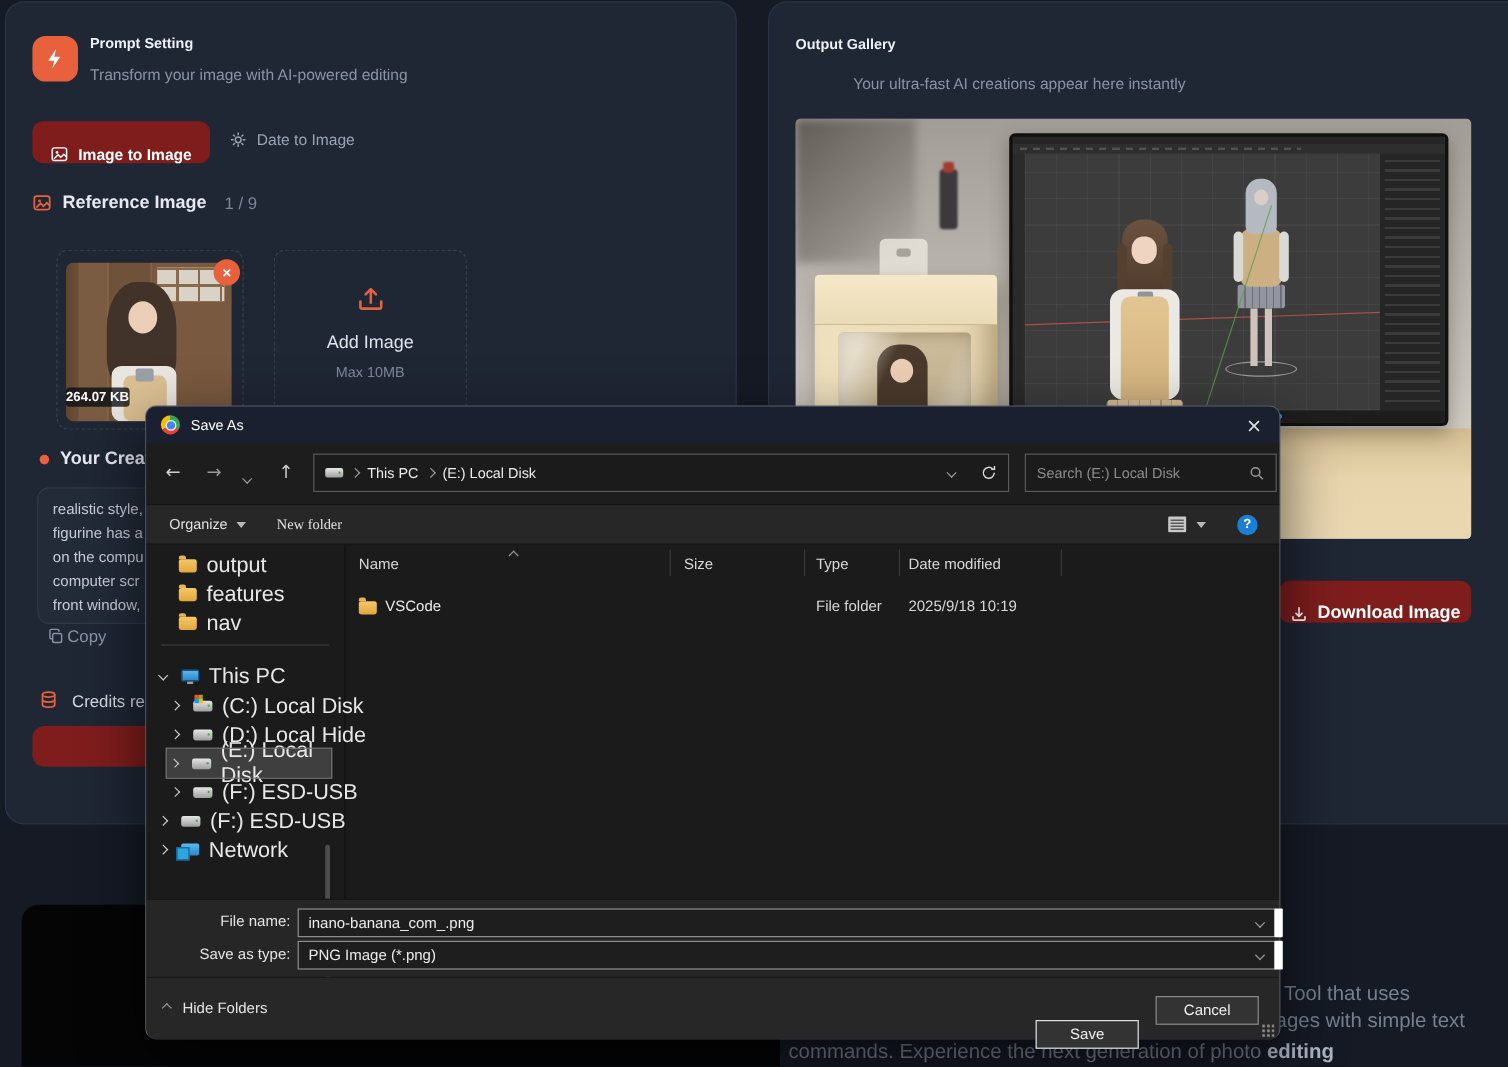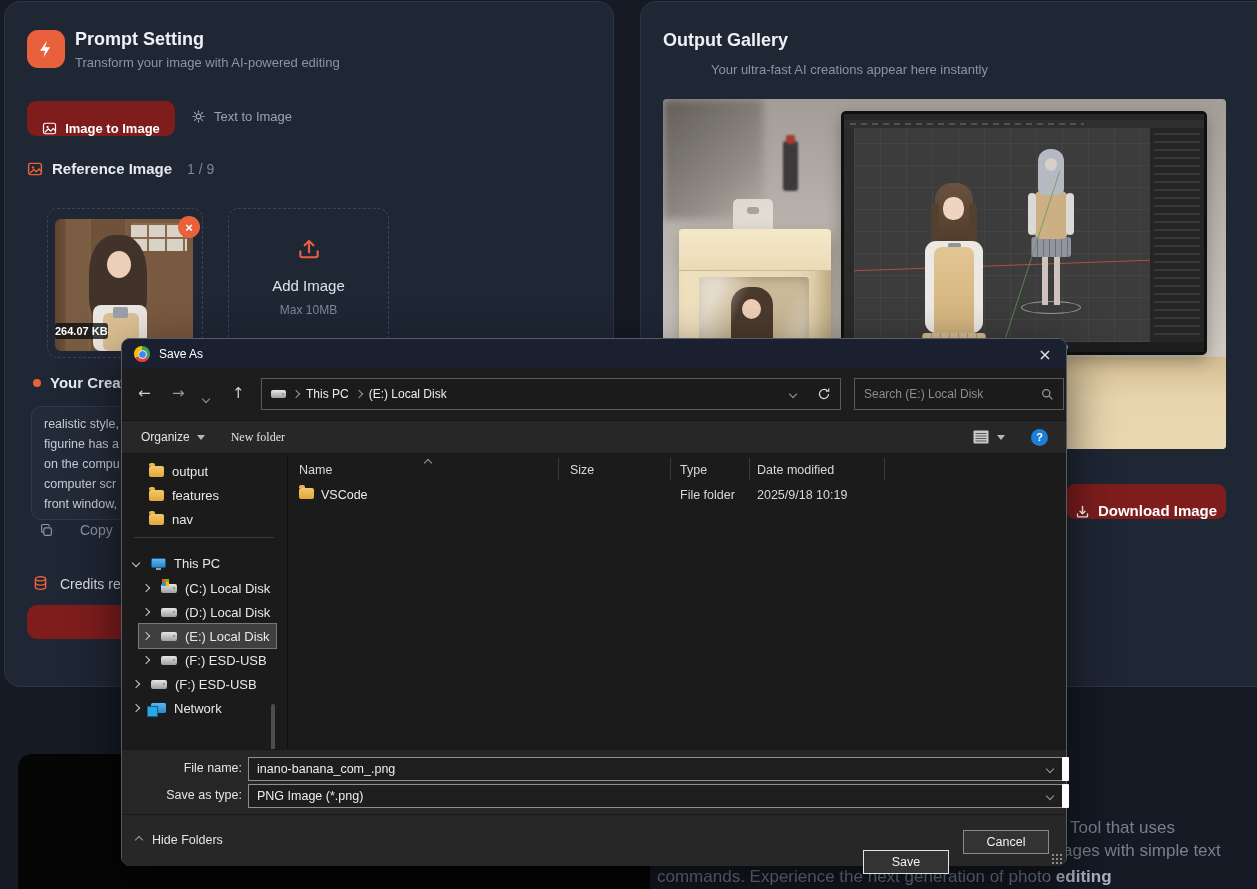--- a/index.html
+++ b/index.html
@@ -1,21 +1,21 @@
 <!DOCTYPE html>
 <html><head>
 <meta charset="utf-8">
 <style>
   html,body{margin:0;padding:0;background:#0d111a;}
   *{box-sizing:border-box;}
   .stage{position:relative;width:1257px;height:889px;overflow:hidden;background:#151a25;
          font-family:"Liberation Sans",sans-serif;-webkit-font-smoothing:antialiased;}
   .abs{position:absolute;}
   .card{position:absolute;background:#1f2634;border:1px solid #2c3547;border-radius:16px;}
-  .ttl{font-weight:bold;color:#eef1f6;font-size:18px;}
+  .ttl{font-weight:bold;color:#eef1f6;font-size:12px;}
   .sub{color:#8b94a5;font-size:13px;}
   .orange{background:#e8613c;}
   .obtn{background:#7f1d1d;border-radius:9px;display:flex;align-items:flex-end;justify-content:center;
         gap:8px;color:#fff;font-weight:bold;font-size:13px;cursor:pointer;}
   .dashed{border:1.5px dashed #3b4457;border-radius:10px;}
   .glyph{font-family:"DejaVu Sans",sans-serif;}
   
   .chev{display:inline-block;width:6px;height:6px;border-right:1.4px solid #c9c9c9;border-bottom:1.4px solid #c9c9c9;}
   .chev.r{transform:rotate(-45deg);}
   .chev.d{transform:rotate(45deg);}
@@ -33,21 +33,21 @@
   .chrome::after{content:"";position:absolute;inset:3.5px;background:#4285f4;border:1.6px solid #f2f2f2;border-radius:50%;}
   .navrow{position:absolute;left:0;top:30px;right:0;height:52px;background:#1d1d1d;border-bottom:1px solid #141414;}
   .navbtn{position:absolute;top:14px;color:#cfcfcf;font-size:15px;line-height:20px;cursor:pointer;}
   .barbox{position:absolute;top:9px;height:32px;border:1px solid #5a5a5a;background:#1b1b1b;
           display:flex;align-items:center;padding:0 9px;gap:7px;}
   .drive-ic{width:15px;height:8px;background:linear-gradient(#e8e8e8,#9d9d9d);border-radius:2px;position:relative;}
   .drive-ic::after{content:"";position:absolute;right:2px;top:2.5px;width:2px;height:2px;border-radius:50%;background:#49b04d;}
   .toolrow{position:absolute;left:0;top:82px;right:0;height:33px;background:#272727;border-bottom:1px solid #151515;
            display:flex;align-items:center;color:#e2e2e2;}
   .content{position:absolute;left:0;top:115px;right:0;height:295px;background:#1b1b1b;}
-  .treerow{position:absolute;height:24px;display:flex;align-items:center;gap:8px;color:#e8e8e8;font-size:13px;cursor:pointer;}
+  .treerow{position:absolute;height:24px;display:flex;align-items:center;gap:8px;color:#e8e8e8;font-size:18px;cursor:pointer;}
   .folder-ic{width:15px;height:11px;background:linear-gradient(#f4c766,#e2a83d);border-radius:2px;position:relative;flex:none;}
   .folder-ic::before{content:"";position:absolute;top:-3px;left:0;width:6px;height:3px;background:#e9b44c;border-radius:2px 2px 0 0;}
   .pc-ic{width:15px;height:10px;background:linear-gradient(#5ab8f2,#2e85c8);border:1px solid #1b5e95;border-radius:1.5px;position:relative;flex:none;}
   .pc-ic::after{content:"";position:absolute;left:4px;bottom:-3px;width:5px;height:2px;background:#9aa0a8;}
   .disk-ic{width:16px;height:9px;background:linear-gradient(#e6e6e6,#9f9f9f);border-radius:2px;position:relative;flex:none;}
   .disk-ic::after{content:"";position:absolute;right:2px;top:3px;width:2px;height:2px;border-radius:50%;background:#49b04d;}
   .disk-ic.os::before{content:"";position:absolute;left:1px;top:-5px;width:7px;height:7px;
       background:conic-gradient(#7fba00 0 25%,#ffb900 0 50%,#00a4ef 0 75%,#f25022 0);}
   .net-ic{width:15px;height:10px;background:linear-gradient(#5ab8f2,#2e85c8);border-radius:1.5px;position:relative;flex:none;}
   .net-ic::before{content:"";position:absolute;left:-4px;top:3px;width:9px;height:9px;background:#2aa7e0;border:1px solid #14628f;}
@@ -177,21 +177,21 @@
     </div>
     <div class="abs" style="left:186px;top:107px;display:flex;align-items:center;gap:8px;color:#9aa3b2;font-size:13px;cursor:pointer;">
       <span style="display:inline-flex;">
         <svg width="15" height="15" viewBox="0 0 20 20">
             <g stroke="#9aa3b2" fill="none" stroke-width="1.6">
               <circle cx="10" cy="10" r="3.2"></circle>
               <path d="M10 2v3M10 15v3M2 10h3M15 10h3M4.3 4.3l2.1 2.1M13.6 13.6l2.1 2.1M15.7 4.3l-2.1 2.1M6.4 13.6l-2.1 2.1"></path>
             </g>
           </svg>
       </span>
-      <span>Text to Image</span>
+      <span>Date to Image</span>
     </div>
 
     <div class="abs" style="left:22px;top:158px;display:flex;align-items:center;gap:9px;">
       <span style="display:inline-flex;">
         <svg width="16" height="16" viewBox="0 0 20 20">
             <rect x="2" y="3" width="16" height="14" rx="2.5" fill="none" stroke="#e8613c" stroke-width="1.8"></rect>
             <circle cx="7.4" cy="8" r="1.5" fill="#e8613c"></circle>
             <path d="M4 15l4.5-4.5 3 3L15 10l3 3" fill="none" stroke="#e8613c" stroke-width="1.8"></path>
           </svg>
       </span>
@@ -232,21 +232,21 @@
       <span style="width:8px;height:8px;border-radius:50%;background:#e8613c;display:inline-block;"></span>
       <span style="color:#e6e9ef;font-size:15px;font-weight:bold;white-space:nowrap;">Your Creati</span>
     </div>
     <div class="abs" style="left:26px;top:404px;width:560px;height:114px;background:#232a38;border:1px solid #303a4b;border-radius:10px;padding:7px 12px;color:#c7cdd8;font-size:12.5px;line-height:20px;overflow:hidden;">
       <div style="white-space:nowrap;">realistic style,</div>
       <div style="white-space:nowrap;">figurine has a</div>
       <div style="white-space:nowrap;">on the compu</div>
       <div style="white-space:nowrap;">computer scr</div>
       <div style="white-space:nowrap;">front window,</div>
     </div>
-    <div class="abs" style="left:34px;top:520px;display:flex;align-items:center;gap:26px;color:#8b94a5;font-size:14px;cursor:pointer;">
+    <div class="abs" style="left:34px;top:520px;display:flex;align-items:center;gap:2px;color:#8b94a5;font-size:14px;cursor:pointer;">
       <span style="display:inline-flex;">
         <svg width="15" height="15" viewBox="0 0 20 20">
             <g fill="none" stroke="#8b94a5" stroke-width="1.6">
               <rect x="6.5" y="6.5" width="10" height="10" rx="2"></rect>
               <path d="M13.5 4.5v-1a1.5 1.5 0 0 0-1.5-1.5H5A1.5 1.5 0 0 0 3.5 3.5V11A1.5 1.5 0 0 0 5 12.5h1"></path>
             </g>
           </svg>
       </span>
       <span>Copy</span>
     </div>
@@ -424,21 +424,21 @@
           <span>This PC</span>
         </div>
       <div class="treerow" style="left:21px;top:122px;">
           <span class="chev r"></span>
           <span class="disk-ic os" style="margin-left:4px;"></span>
           <span>(C:) Local Disk</span>
         </div>
       <div class="treerow" style="left:21px;top:146px;">
           <span class="chev r"></span>
           <span class="disk-ic" style="margin-left:4px;"></span>
-          <span>(D:) Local Disk</span>
+          <span>(D:) Local Hide</span>
         </div>
       <div class="treerow" style="left:21px;top:170px;width:137px;background:#3f3f3f;outline:1px solid #787878;padding-left:4px;margin-left:-4px;">
           <span class="chev r"></span>
           <span class="disk-ic" style="margin-left:4px;"></span>
           <span>(E:) Local Disk</span>
         </div>
       <div class="treerow" style="left:21px;top:194px;">
           <span class="chev r"></span>
           <span class="disk-ic" style="margin-left:4px;"></span>
           <span>(F:) ESD-USB</span>
@@ -458,21 +458,21 @@
       <span class="abs chev u dim" style="left:303px;top:6px;"></span>
       <div class="colhead" style="left:177px;top:9px;">Name</div>
       <div class="colhead" style="left:448px;top:9px;">Size</div>
       <div class="colhead" style="left:558px;top:9px;">Type</div>
       <div class="colhead" style="left:635px;top:9px;">Date modified</div>
       <div class="vline" style="left:436px;top:4px;"></div>
       <div class="vline" style="left:548px;top:4px;"></div>
       <div class="vline" style="left:627px;top:4px;"></div>
       <div class="vline" style="left:762px;top:4px;"></div>
 
-      <div class="abs" style="left:170px;top:34px;width:770px;height:24px;display:flex;align-items:flex-start;cursor:pointer;">
+      <div class="abs" style="left:170px;top:34px;width:770px;height:24px;display:flex;align-items:flex-end;cursor:pointer;">
         <span class="folder-ic" style="margin-left:7px;"></span>
         <span style="margin-left:7px;color:#eaeaea;font-size:12.5px;width:250px;">VSCode</span>
         <span style="position:absolute;left:278px;color:#d8d8d8;font-size:12.5px;"></span>
         <span style="position:absolute;left:388px;color:#d8d8d8;font-size:12.5px;">File folder</span>
         <span style="position:absolute;left:465px;color:#d8d8d8;font-size:12.5px;">2025/9/18 10:19</span>
       </div>
     </div>
 
     <div class="abs" style="left:0;top:410px;right:0;height:65px;background:#262626;border-top:1px solid #171717;">
       <div class="fnlabel" style="left:0;top:11px;">File name:</div>

